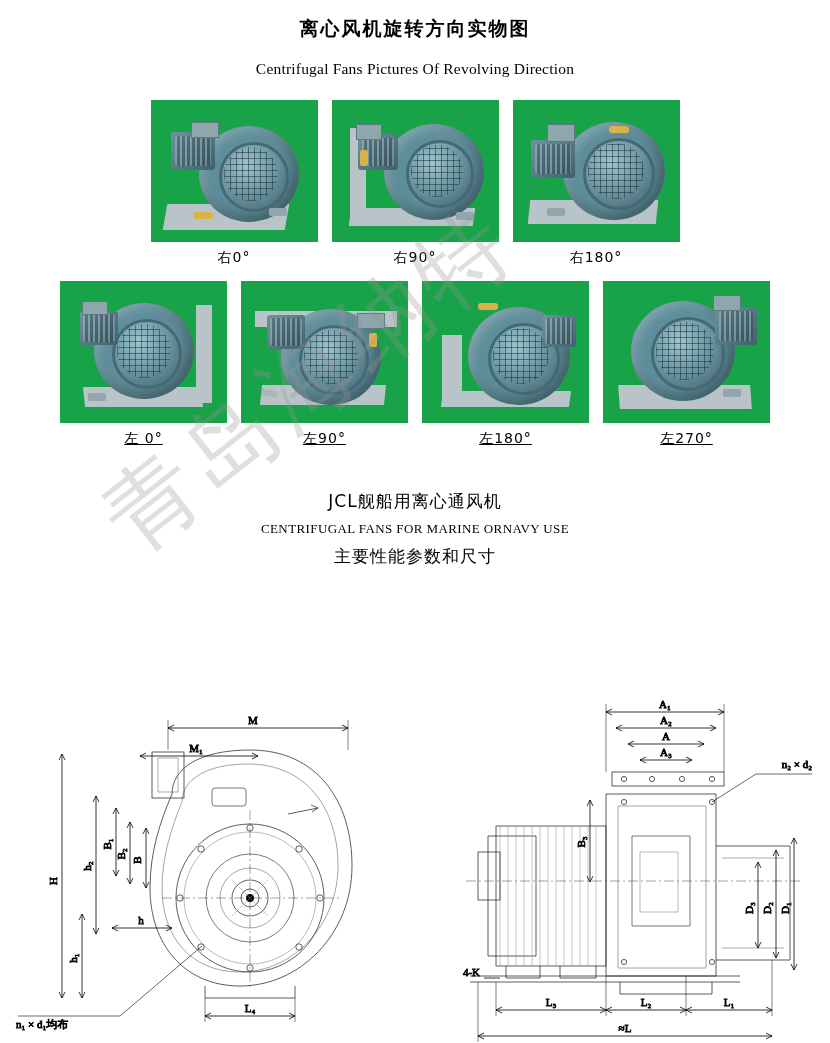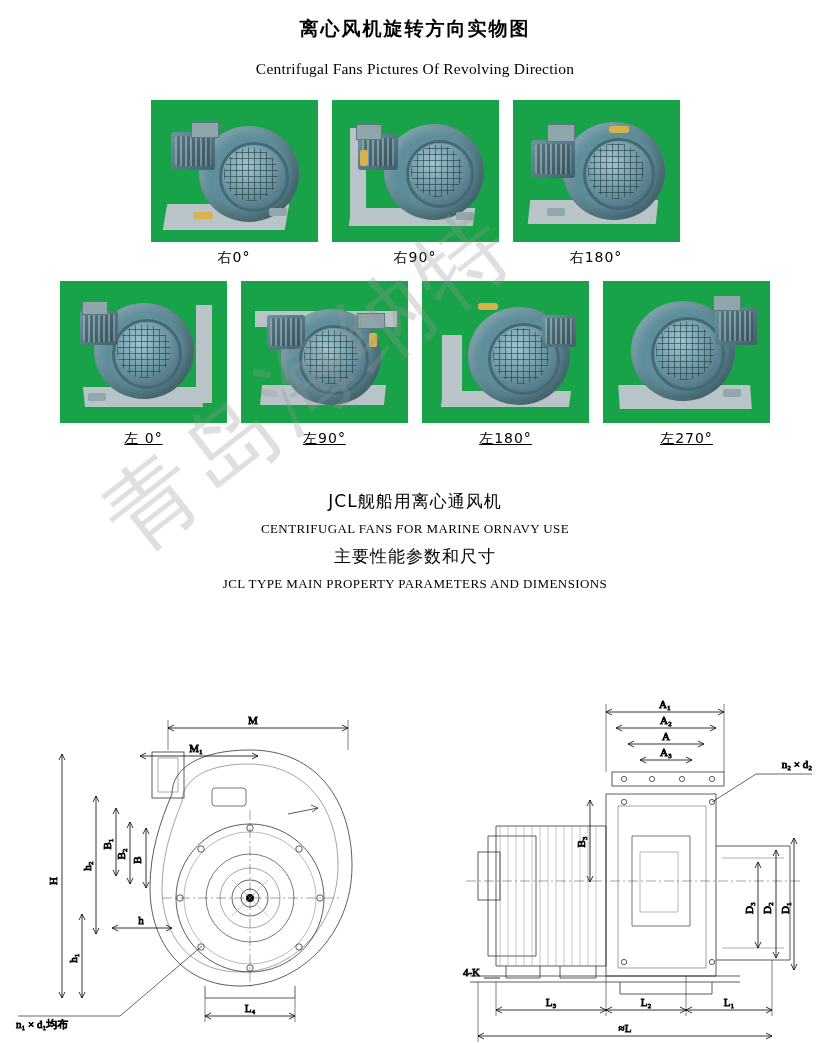--- a/index.html
+++ b/index.html
@@ -290,21 +290,20 @@
         <div class="photo-caption">左270°</div>
       </div>
 
     </div>
   </div>
 
   <div class="mid-titles">
     <div class="line mid-cn">JCL舰船用离心通风机</div>
     <div class="line mid-en">CENTRIFUGAL FANS FOR MARINE ORNAVY USE</div>
     <div class="line mid-cn">主要性能参数和尺寸</div>
-    <div class="line mid-en">JCL TYPE MAIN PROPERTY PARAMETERS AND DIMENSIONS</div>
   </div>
 
   <div class="watermark">青岛海纳特</div>
 
   <div class="drawings">
     <svg width="830" height="383" viewBox="0 0 830 383" xmlns="http://www.w3.org/2000/svg">
       <g stroke="#000" fill="none" stroke-width="0.8">
 
         <g>
 

